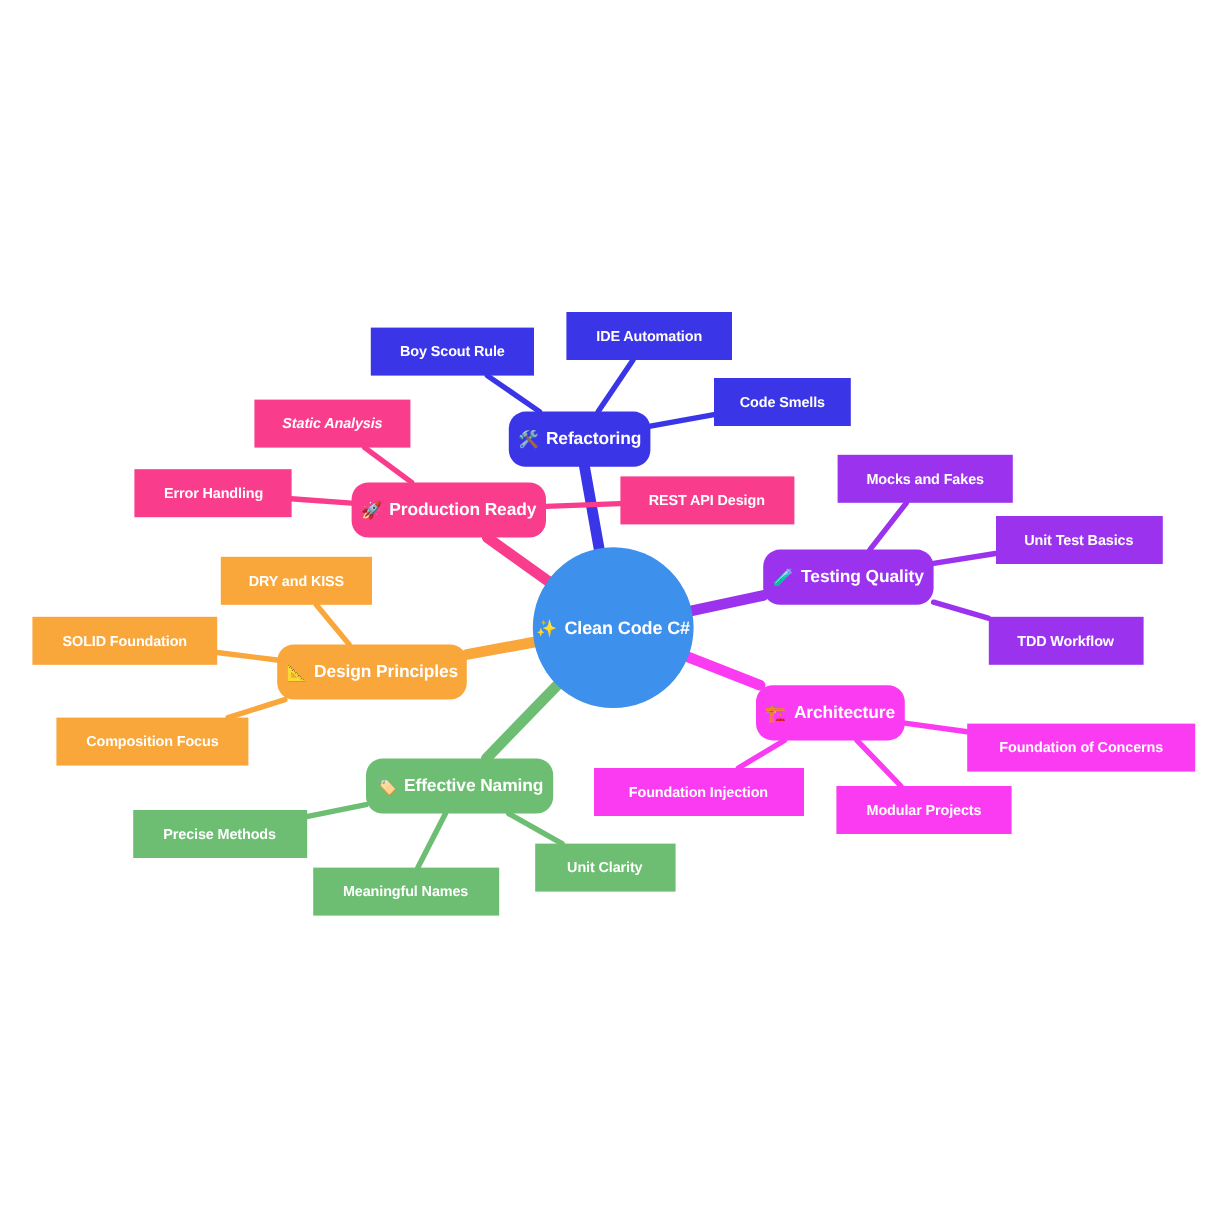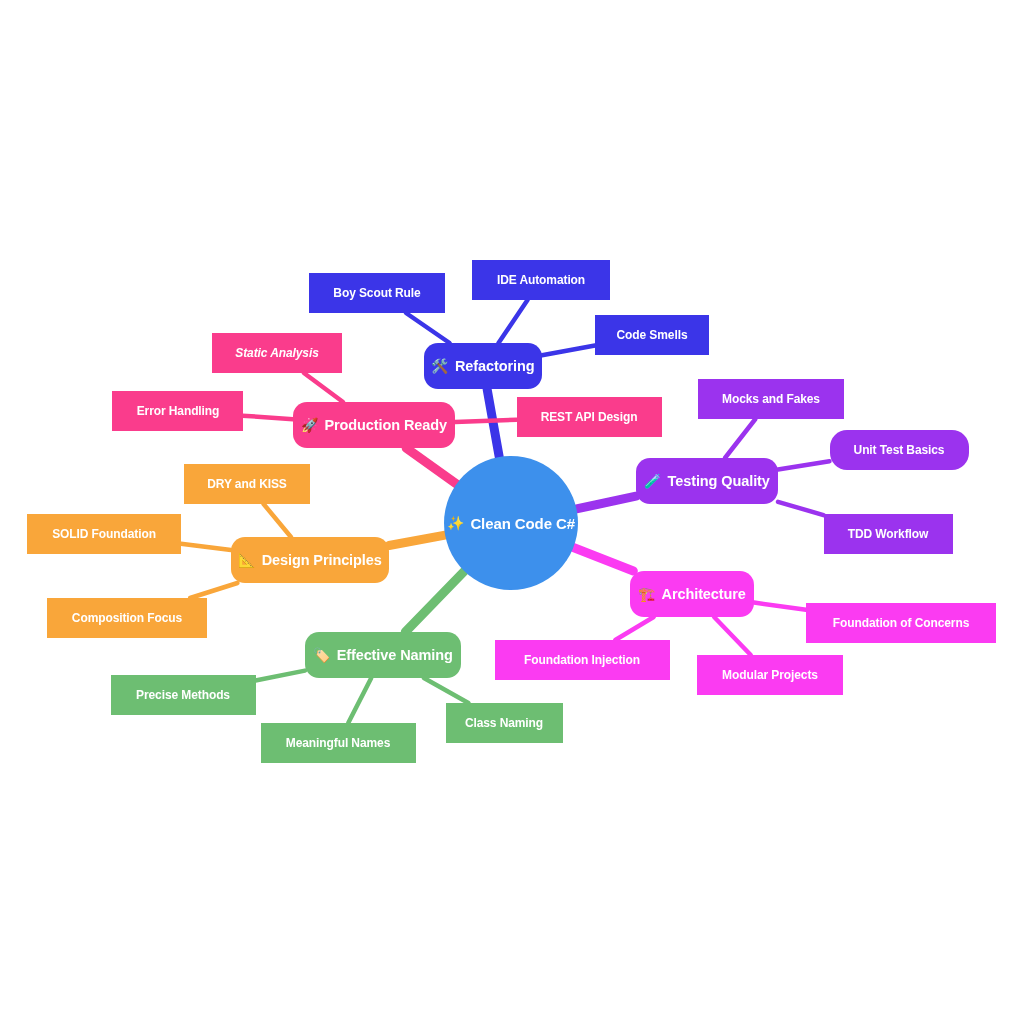--- a/index.html
+++ b/index.html
@@ -144,21 +144,21 @@
       <span class="node-emoji">🏷️</span>
       <span class="node-label">Effective Naming</span>
     </div>
     <div class="node node-leaf" style="left: 110.5px; top: 675px; width: 145px; height: 40px; background: rgb(109, 190, 114);">
       <span class="node-label">Precise Methods</span>
     </div>
     <div class="node node-leaf" style="left: 260.5px; top: 723px; width: 155px; height: 40px; background: rgb(109, 190, 114);">
       <span class="node-label">Meaningful Names</span>
     </div>
     <div class="node node-leaf" style="left: 445.5px; top: 703px; width: 117px; height: 40px; background: rgb(109, 190, 114);">
-      <span class="node-label">Class Naming</span>
+      <span class="node-label">Unit Clarity</span>
     </div>
     <div class="node node-branch" style="left: 630px; top: 571px; width: 124px; height: 46px; background: rgb(251, 59, 242);">
       <span class="node-emoji">🏗️</span>
       <span class="node-label">Architecture</span>
     </div>
     <div class="node node-leaf" style="left: 494.5px; top: 640px; width: 175px; height: 40px; background: rgb(251, 59, 242);">
       <span class="node-label">Foundation Injection</span>
     </div>
     <div class="node node-leaf" style="left: 697px; top: 655px; width: 146px; height: 40px; background: rgb(251, 59, 242);">
       <span class="node-label">Modular Projects</span>
@@ -166,19 +166,19 @@
     <div class="node node-leaf" style="left: 806px; top: 603px; width: 190px; height: 40px; background: rgb(251, 59, 242);">
       <span class="node-label">Foundation of Concerns</span>
     </div>
     <div class="node node-branch" style="left: 636px; top: 458px; width: 142px; height: 46px; background: rgb(155, 51, 238);">
       <span class="node-emoji">🧪</span>
       <span class="node-label">Testing Quality</span>
     </div>
     <div class="node node-leaf" style="left: 698px; top: 379px; width: 146px; height: 40px; background: rgb(155, 51, 238);">
       <span class="node-label">Mocks and Fakes</span>
     </div>
-    <div class="node node-leaf" style="left: 829.5px; top: 430px; width: 139px; height: 40px; background: rgb(155, 51, 238); border-radius: 17px;">
+    <div class="node node-leaf" style="left: 829.5px; top: 430px; width: 139px; height: 40px; background: rgb(155, 51, 238);">
       <span class="node-label">Unit Test Basics</span>
     </div>
     <div class="node node-leaf" style="left: 823.5px; top: 514px; width: 129px; height: 40px; background: rgb(155, 51, 238);">
       <span class="node-label">TDD Workflow</span>
     </div>
   </div>
 
 </body></html>

